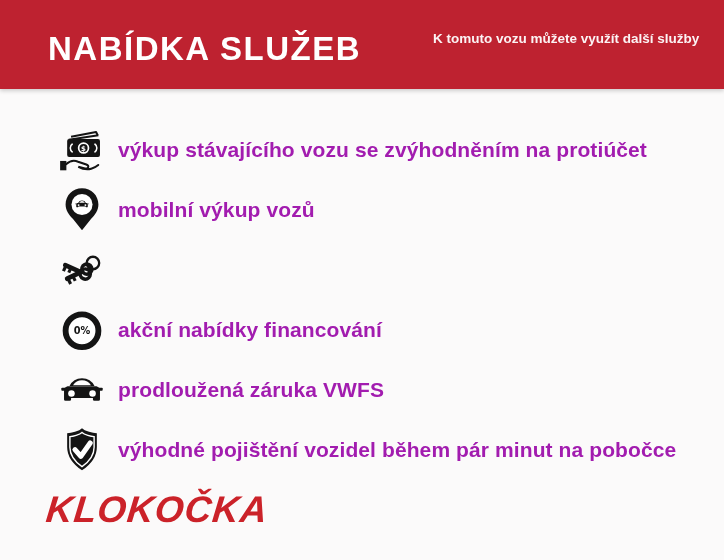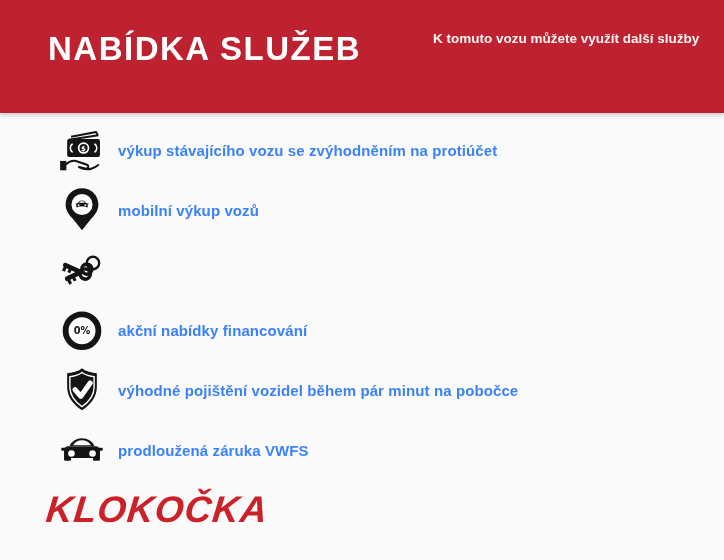--- a/index.html
+++ b/index.html
@@ -5,21 +5,21 @@
   * { margin:0; padding:0; box-sizing:border-box; }
   html, body { width:724px; height:560px; }
   body {
     font-family:"Liberation Sans", sans-serif;
     background:#fbfafa;
     position:relative;
     overflow:hidden;
   }
   .header {
     position:absolute; top:0; left:0;
-    width:724px; height:113px;
+    width:724px; height:89px;
     background:#be2230;
     box-shadow:0 2px 4px rgba(0,0,0,.18);
   }
   .header-title {
     position:absolute; left:48px; top:30px;
     color:#ffffff; font-size:33px; font-weight:bold;
     letter-spacing:1.5px; white-space:nowrap;
   }
   .header-sub {
     position:absolute; left:433px; top:28px;
@@ -27,22 +27,22 @@
     font-size:13.5px; line-height:1.6; font-weight:bold;
   }
   .services { position:absolute; top:120px; left:0; width:724px; }
   .service { height:60px; display:flex; align-items:center; }
   .service .icon {
     flex:0 0 52px; width:52px; height:52px; margin-left:56px;
     display:flex; align-items:center; justify-content:center;
   }
   .service .icon svg { width:50px; height:50px; display:block; }
   .service .label {
-    margin-left:10px; font-size:15px; font-weight:bold;
-    color:#3b82f6; letter-spacing:.1px; white-space:nowrap;
+    margin-left:10px; font-size:21px; font-weight:bold;
+    color:#a21caf; letter-spacing:.1px; white-space:nowrap;
   }
   .logo {
     position:absolute; left:44px; top:489px;
     color:#cb2229; font-size:37px; font-weight:bold; font-style:italic;
     letter-spacing:1px; transform:skewX(-6deg); transform-origin:left bottom;
     white-space:nowrap;
   }
 </style>
 </head>
 <body>
@@ -118,38 +118,38 @@
         <circle cx="32" cy="33" r="21" fill="#ffffff" stroke="#141414" stroke-width="7.5"></circle>
         <text x="32" y="37.5" font-size="12.5" font-weight="bold" fill="#141414" text-anchor="middle" font-family="DejaVu Sans, sans-serif">0%</text>
       </svg>
     </span>
     <span class="label">akční nabídky financování</span>
   </div>
 
   <div class="service">
     <span class="icon">
       <svg viewBox="0 0 64 64">
-        <path d="M32 4 q2.5 2.6 9 4.6 q5.5 1.7 10 2 v17.4 q0 17 -19 30 q-19 -13 -19 -30 V10.6 q4.5 -0.3 10 -2 q6.5 -2 9 -4.6 Z" fill="#141414"></path>
-        <path d="M32 9.5 q2 2 7.5 3.7 q4.5 1.4 8 1.7 v13.5 q0 14 -15.5 24.8 q-15.5 -10.8 -15.5 -24.8 V14.9 q3.5 -0.3 8 -1.7 q5.5 -1.7 7.5 -3.7 Z" fill="none" stroke="#ffffff" stroke-width="1.8"></path>
-        <path d="M23 31.5 l7.5 8.5 L42.5 23" fill="none" stroke="#ffffff" stroke-width="6.5" stroke-linecap="round" stroke-linejoin="round"></path>
-      </svg>
-    </span>
-    <span class="label">výhodné pojištění vozidel během pár minut na pobočce</span>
-  </div>
-
-  <div class="service">
-    <span class="icon">
-      <svg viewBox="0 0 64 64">
         <path d="M16 27 q4.8 -10 16 -10 q11.2 0 16 10 Z" fill="#141414"></path>
         <path d="M20.5 26 q4 -6.5 11.5 -6.5 q7.5 0 11.5 6.5 Z" fill="#ffffff"></path>
         <rect x="5.5" y="29" width="6" height="4" rx="1.2" fill="#141414"></rect>
         <rect x="52.5" y="29" width="6" height="4" rx="1.2" fill="#141414"></rect>
         <path d="M9 33 q0 -4.5 4.5 -5.7 h37 q4.5 1.2 4.5 5.7 v11 q0 1.8 -1.8 1.8 h-5.4 q-1.8 0 -1.8 -1.8 v-1.7 h-28 v1.7 q0 1.8 -1.8 1.8 h-5.4 q-1.8 0 -1.8 -1.8 Z" fill="#141414"></path>
         <circle cx="18.5" cy="36.5" r="4.2" fill="#ffffff"></circle>
         <circle cx="45.5" cy="36.5" r="4.2" fill="#ffffff"></circle>
       </svg>
     </span>
     <span class="label">prodloužená záruka VWFS</span>
   </div>
 
+  <div class="service">
+    <span class="icon">
+      <svg viewBox="0 0 64 64">
+        <path d="M32 4 q2.5 2.6 9 4.6 q5.5 1.7 10 2 v17.4 q0 17 -19 30 q-19 -13 -19 -30 V10.6 q4.5 -0.3 10 -2 q6.5 -2 9 -4.6 Z" fill="#141414"></path>
+        <path d="M32 9.5 q2 2 7.5 3.7 q4.5 1.4 8 1.7 v13.5 q0 14 -15.5 24.8 q-15.5 -10.8 -15.5 -24.8 V14.9 q3.5 -0.3 8 -1.7 q5.5 -1.7 7.5 -3.7 Z" fill="none" stroke="#ffffff" stroke-width="1.8"></path>
+        <path d="M23 31.5 l7.5 8.5 L42.5 23" fill="none" stroke="#ffffff" stroke-width="6.5" stroke-linecap="round" stroke-linejoin="round"></path>
+      </svg>
+    </span>
+    <span class="label">výhodné pojištění vozidel během pár minut na pobočce</span>
+  </div>
+
 </div>
 
 <div class="logo">KLOKOČKA</div>
 
 </body></html>

